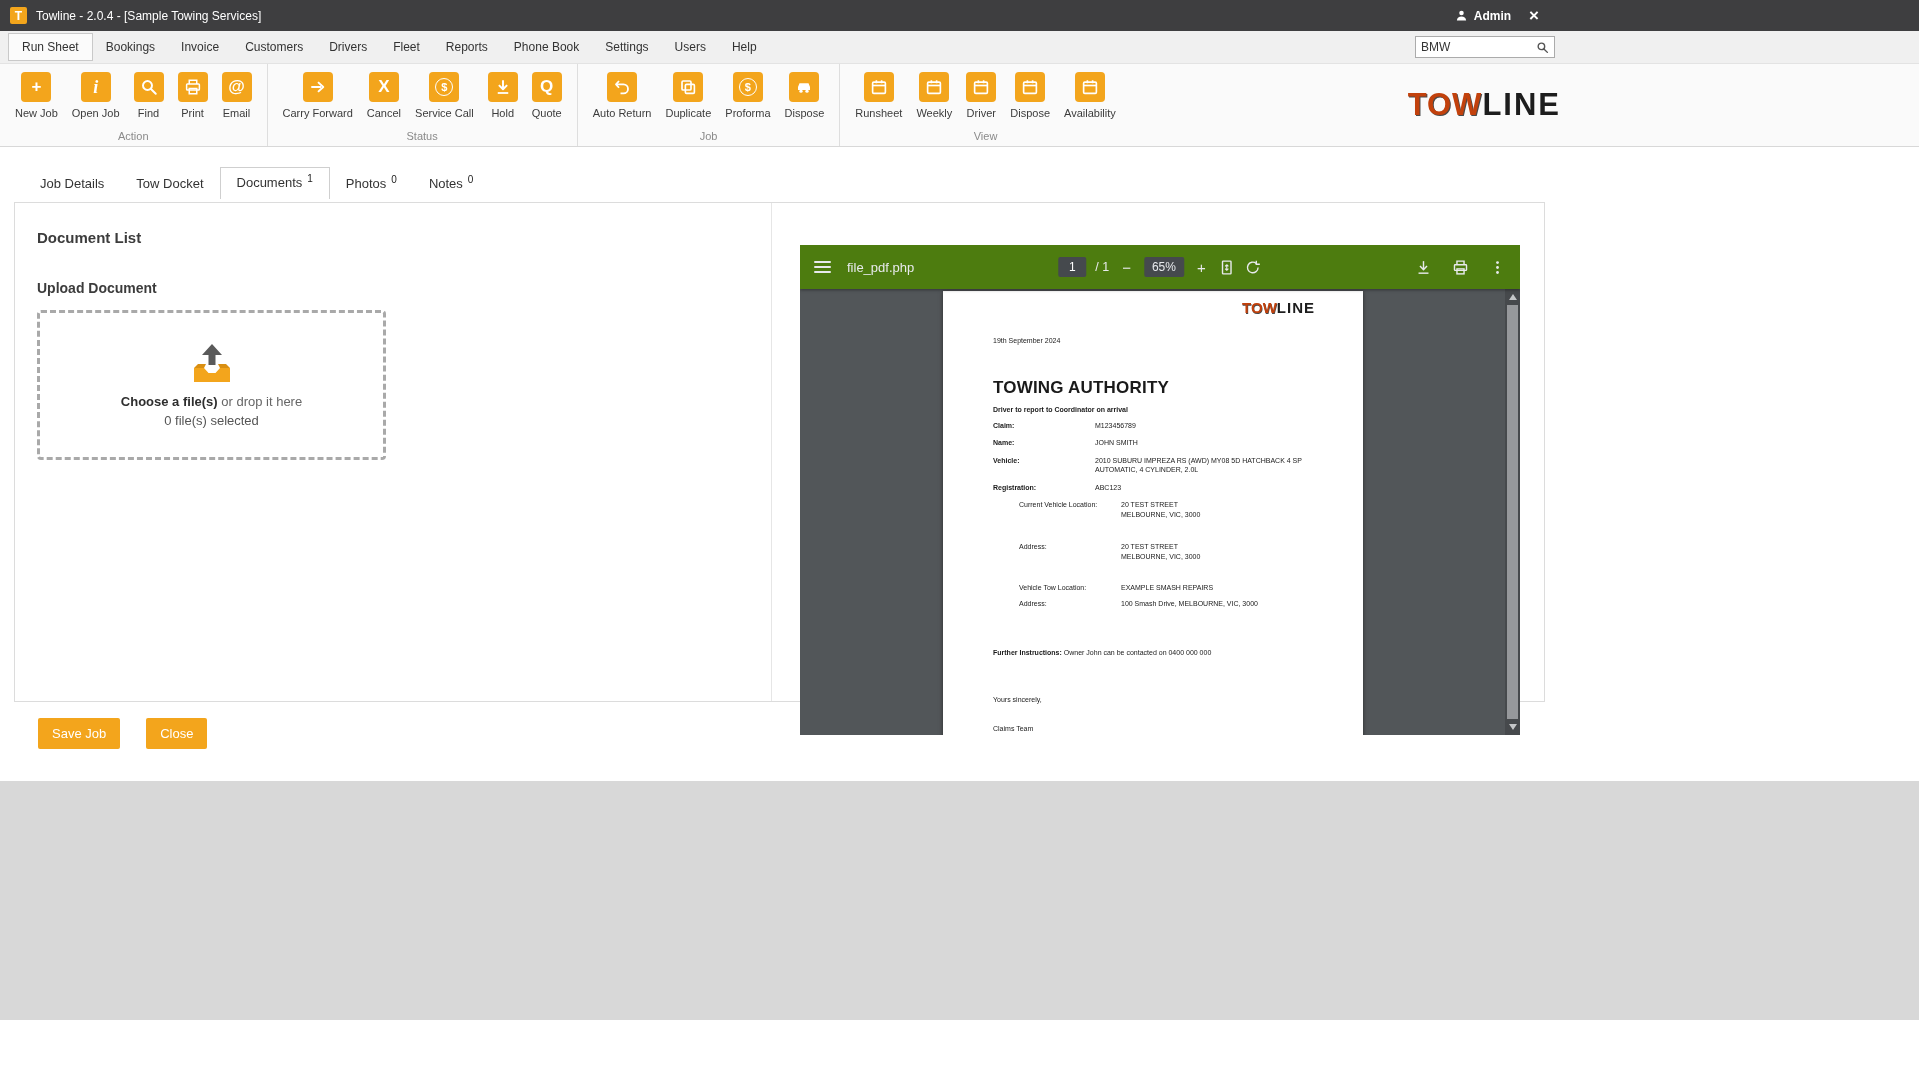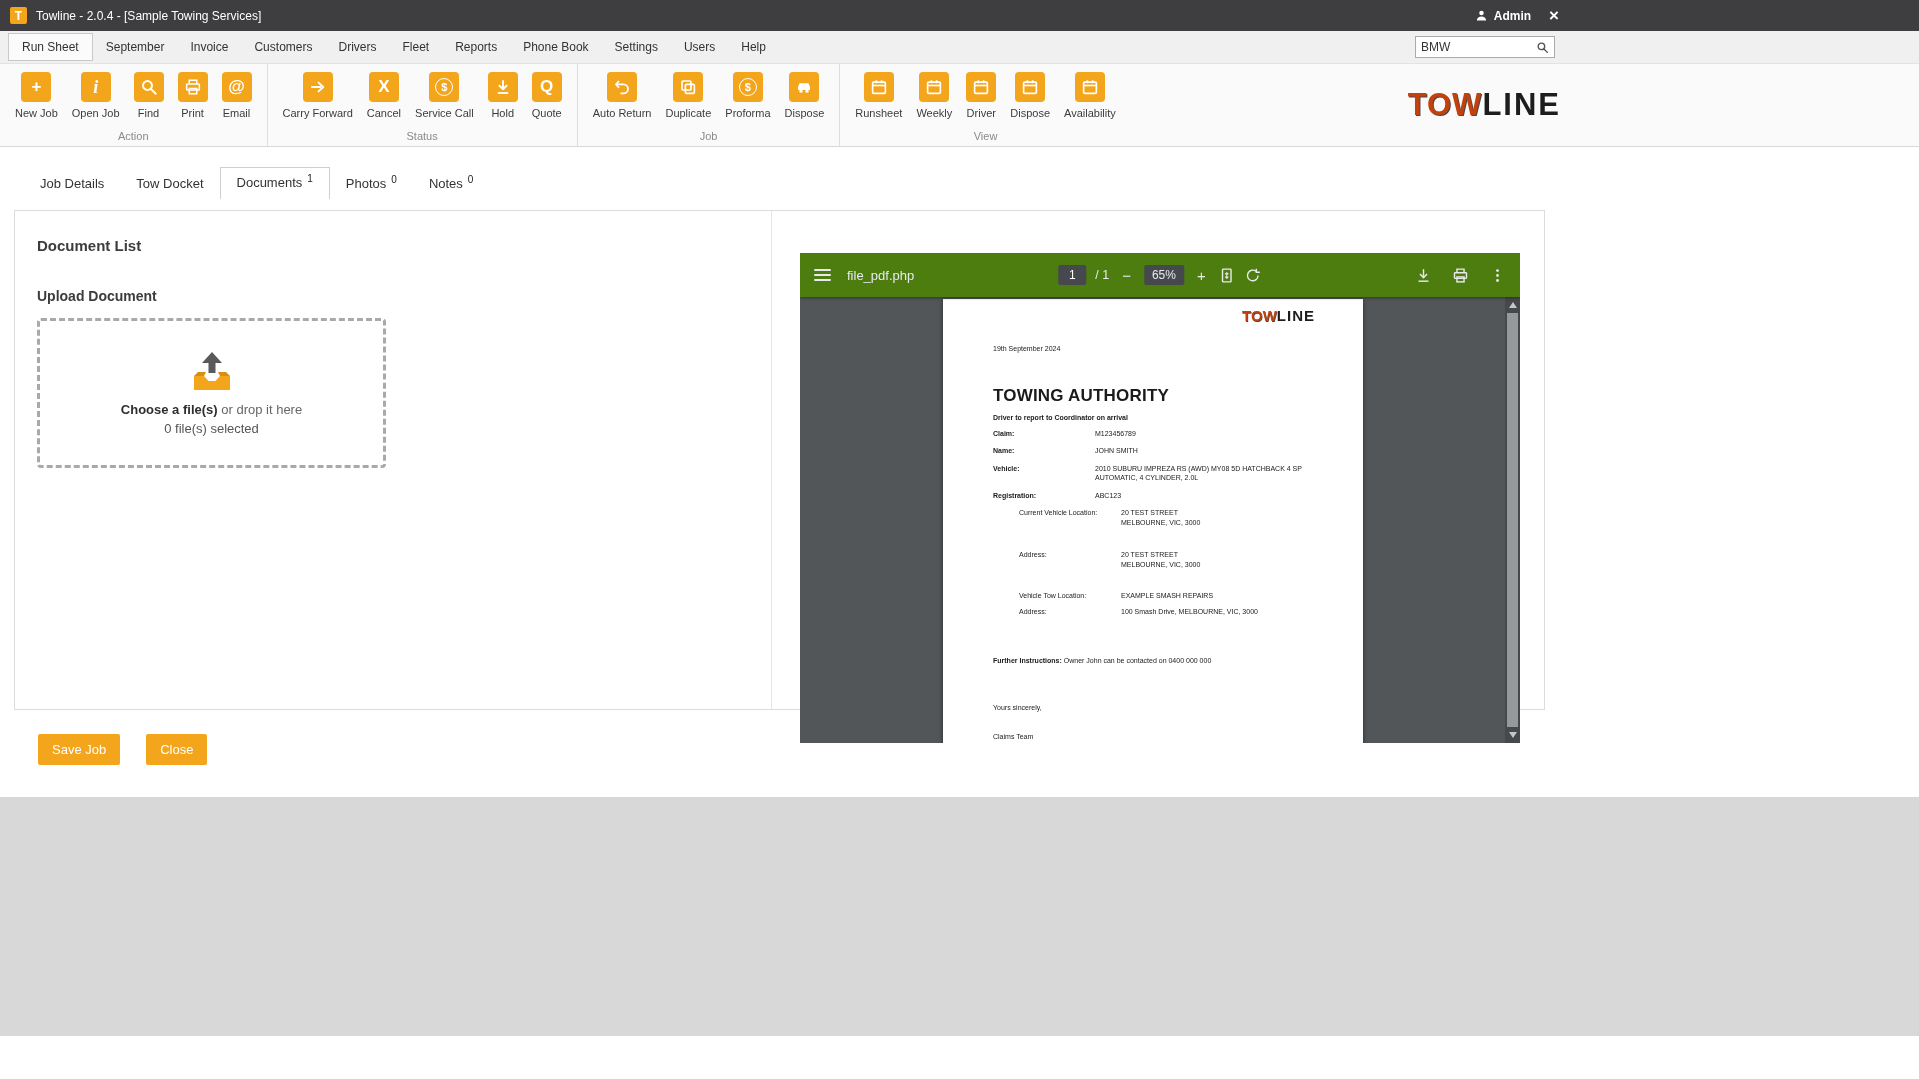--- a/index.html
+++ b/index.html
@@ -3,21 +3,21 @@
 <meta charset="utf-8">
 <style>
   * { box-sizing: border-box; margin: 0; padding: 0; }
   html,body { width:1919px; height:1079px; overflow:hidden; }
   body { font-family: "Liberation Sans", sans-serif; background:#ffffff; color:#333; }
 
   
   .titlebar { height:31px; background:#3E3E40; color:#fff; display:flex; align-items:center; padding:0 10px; font-size:12px; position:relative; }
   .app-logo { width:17px; height:17px; background:#F3A51C; border-radius:2px; color:#fff; font-weight:bold; font-size:12px; display:flex; align-items:center; justify-content:center; margin-right:9px; }
   .title-text { font-size:12px; }
-  .titlebar-right { position:absolute; right:360px; display:flex; align-items:center; gap:18px; }
+  .titlebar-right { position:absolute; right:380px; display:flex; align-items:center; gap:18px; }
   .admin-menu { display:flex; align-items:center; gap:6px; font-weight:bold; cursor:pointer; }
   .person-glyph { width:13px; height:13px; color:#fff; }
   .close-btn { font-size:17px; line-height:1; cursor:pointer; font-weight:bold; }
 
   
   .menubar { height:33px; background:#F0F0F0; display:flex; align-items:center; padding-left:8px; font-size:12px; color:#333; border-bottom:1px solid #E3E3E3; position:relative; }
   .menu-item { padding:6px 13px; cursor:pointer; }
   .menu-item.active { background:#FBFBFB; border:1px solid #C9C9C9; }
   .search-box { position:absolute; right:364px; width:140px; height:22px; background:#fff; border:1px solid #ABABAB; display:flex; align-items:center; padding:0 5px; }
   .search-input { border:none; outline:none; flex:1; font-size:12px; width:100%; font-family:"Liberation Sans",sans-serif; color:#333; }
@@ -39,21 +39,21 @@
   .logo-tow { color:#c2410c; font-weight:700; font-size:31px; letter-spacing:1px; text-shadow:1px 1px 0 #4a4a4a; }
   .logo-line { color:#1d1d1d; font-weight:900; font-size:31px; letter-spacing:2px; }
 
   
   .main-bg { background:#FFFFFF; padding-top:22px; }
   .tabs { display:flex; align-items:flex-end; height:29px; padding:0 24px; position:relative; z-index:2; }
   .tab { padding:7px 16px; font-size:13px; color:#333; cursor:pointer; }
   .tab.active { background:#fff; border:1px solid #CFCFCF; border-bottom:none; margin-bottom:-1px; padding-bottom:9px; }
   .tab-badge { font-size:10px; position:relative; top:-5px; margin-left:5px; color:#222; }
 
-  .content-card { position:relative; z-index:1; margin:12px 14px; width:1531px; height:500px; background:#fff; border:1px solid #DCDCDC; display:flex; }
+  .content-card { position:relative; z-index:1; margin:4px 14px; width:1531px; height:500px; background:#fff; border:1px solid #DCDCDC; display:flex; }
   .left-panel { width:757px; border-right:1px solid #E6E6E6; padding:26px 22px 0; }
   .right-panel { flex:1; padding:26px 0 0 28px; }
   .panel-title { font-size:15px; font-weight:bold; color:#3C3C3C; }
 
   
   .doc-table { margin-top:22px; }
   .doc-header { font-size:11.5px; color:#8F8F8F; letter-spacing:.4px; padding:8px 10px; border-bottom:1px solid #E6E6E6; }
   .doc-row { display:flex; align-items:center; padding:11px 10px; border-bottom:1px solid #E6E6E6; font-size:12.5px; color:#444; }
   .doc-row .filename { flex:1; }
   .doc-icon { width:17px; height:17px; color:#4A4A4A; cursor:pointer; }
@@ -207,21 +207,21 @@
           <use href="#i-person"></use>
         </svg>
       <span>Admin</span>
     </div>
     <span class="close-btn">×</span>
   </div>
 </div>
 
 <div class="menubar">
   <span class="menu-item active">Run Sheet</span>
-  <span class="menu-item">September</span>
+  <span class="menu-item">Bookings</span>
   <span class="menu-item">Invoice</span>
   <span class="menu-item">Customers</span>
   <span class="menu-item">Drivers</span>
   <span class="menu-item">Fleet</span>
   <span class="menu-item">Reports</span>
   <span class="menu-item">Phone Book</span>
   <span class="menu-item">Settings</span>
   <span class="menu-item">Users</span>
   <span class="menu-item">Help</span>
   <div class="search-box">

